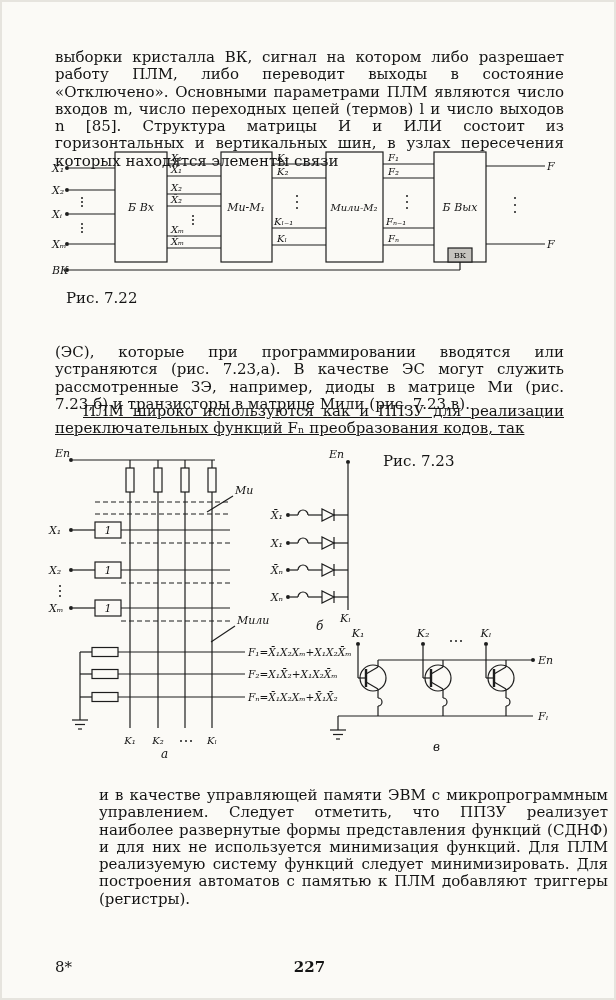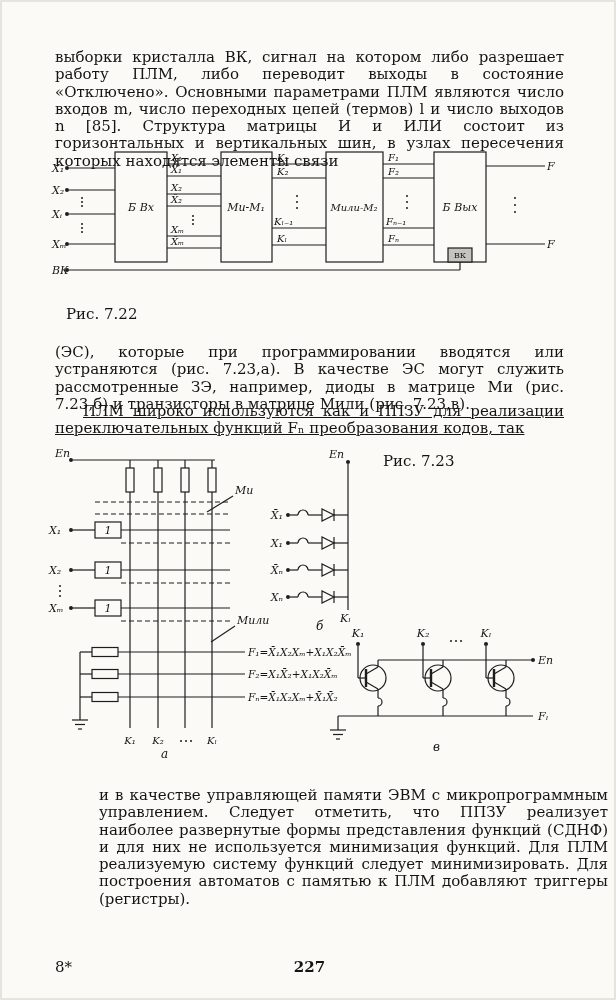--- a/index.html
+++ b/index.html
@@ -138,21 +138,21 @@
           <circle class="dot" cx="465" cy="57" r="1"></circle>
           <circle class="dot" cx="465" cy="64" r="1"></circle>
       </g>
 
       <g>
         <rect class="vkbox" x="398" y="100" width="24" height="14"></rect>
         <text class="vk-t" x="410" y="110" text-anchor="middle">ВК</text>
       </g>
     </svg>
   </div>
-  <div class="caption" style="left:66px; top:305px;">Рис. 7.22</div>
+  <div class="caption" style="left:66px; top:289px;">Рис. 7.22</div>
 
   <p class="para" style="top:328px;margin-top:16px;">(ЭС), которые при программировании вводятся или устраняются (рис. 7.23,а). В качестве ЭС могут служить рассмотренные ЗЭ, например, диоды в матрице Ми (рис. 7.23,б) и транзисторы в матрице Мили (рис. 7.23,в).</p>
   <p class="para indent" style="top:388px;">ПЛМ широко используются как и ППЗУ для реализации переключательных функций Fₙ преобразования кодов, так</p>
 
   <div class="figwrap" style="left:35px; top:448px;">
     <svg class="fig" width="545" height="315" viewBox="0 0 545 315">
       <text class="cap-in" x="348" y="18">Рис. 7.23</text>
 
       <g>
         <text class="lbl" x="20" y="9">Еп</text>

